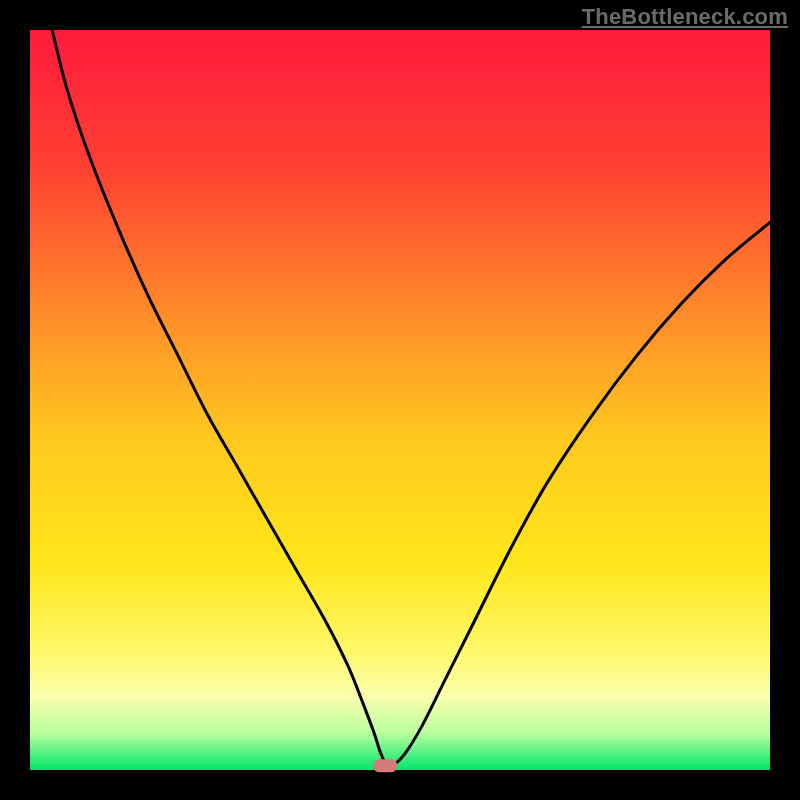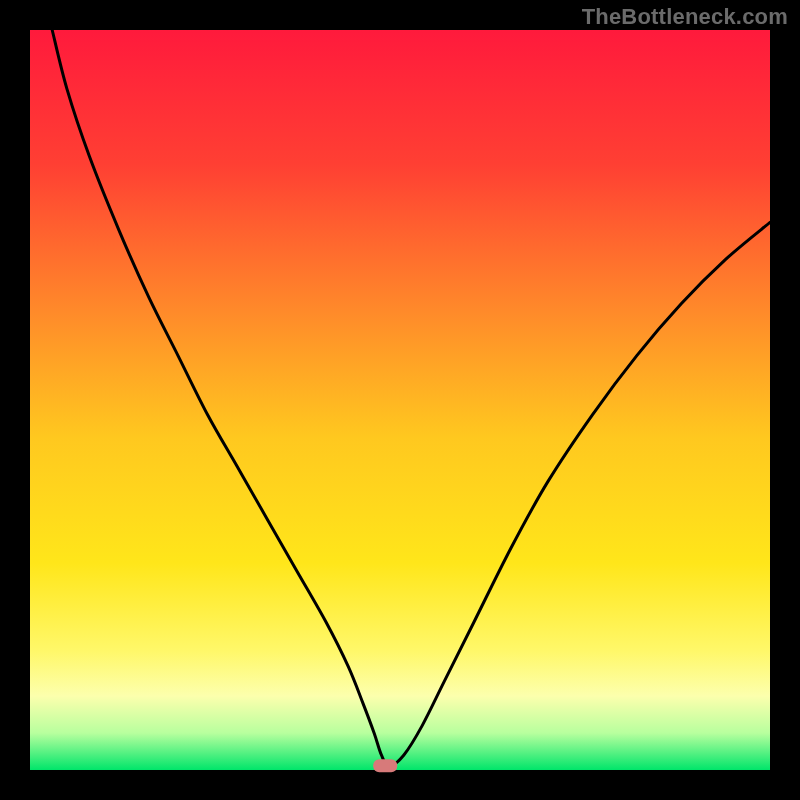--- a/index.html
+++ b/index.html
@@ -20,20 +20,21 @@
   .watermark {
     position: absolute;
     top: 4px;
     right: 12px;
     color: #6b6b6b;
     font-size: 22px;
     font-weight: 600;
     letter-spacing: 0.2px;
     z-index: 5;
     user-select: none;
+    text-decoration: underline;
   }
   svg {
     display: block;
   }
 </style>
 </head>
 <body>
 
 <div class="frame">
   <div class="watermark">TheBottleneck.com</div>

